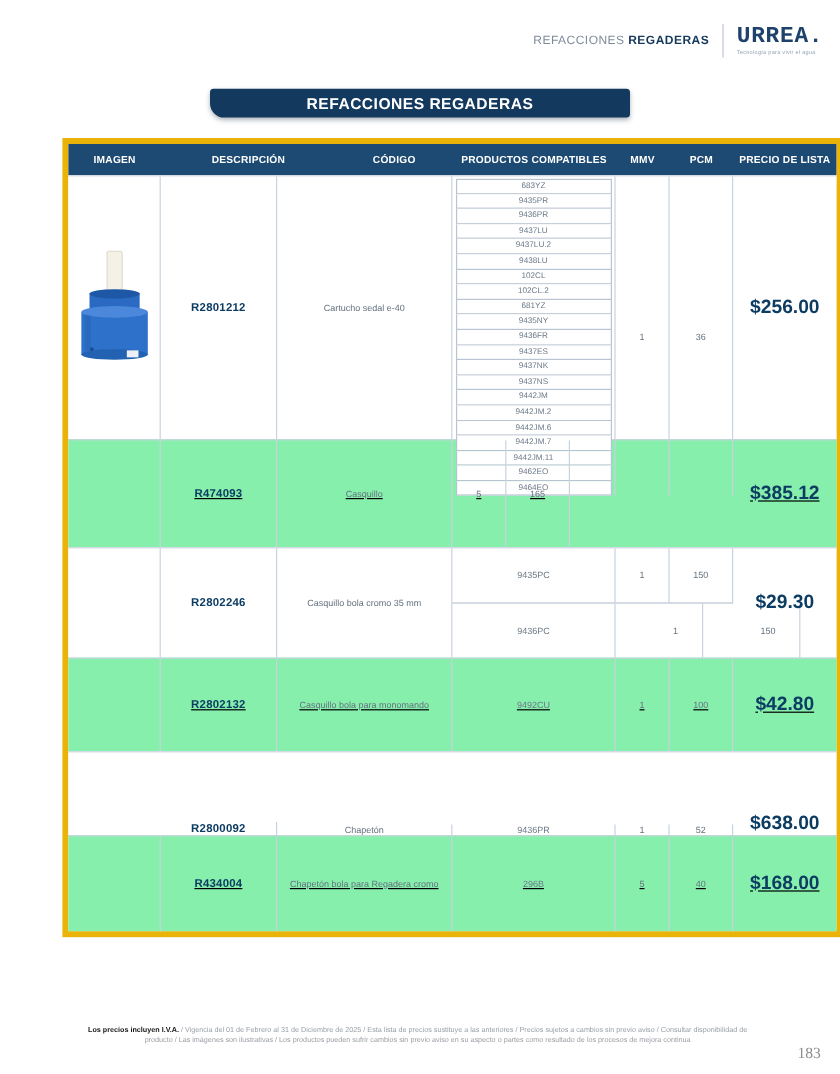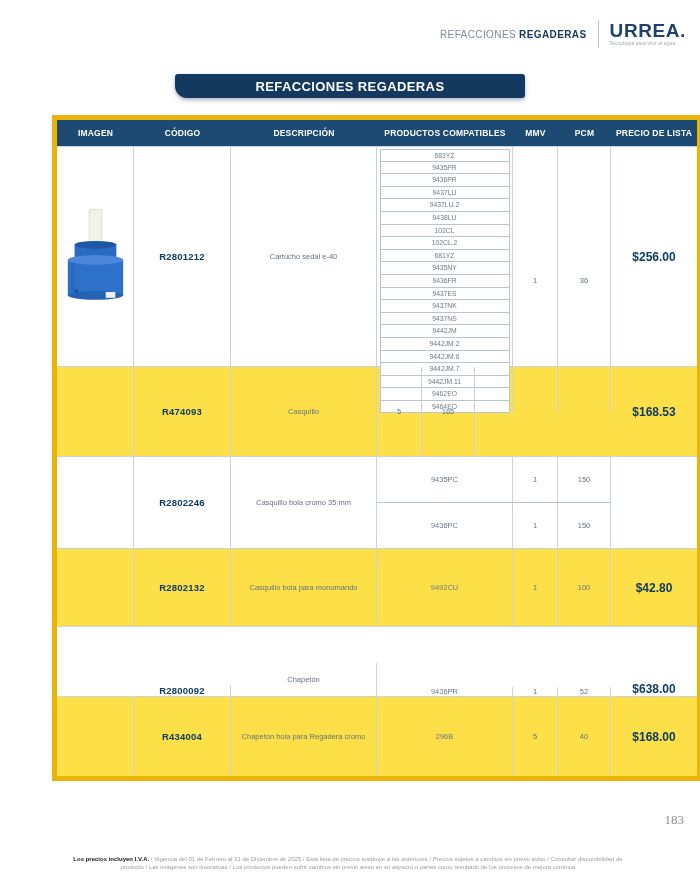--- a/index.html
+++ b/index.html
@@ -4,21 +4,21 @@
 <style>
   * { margin:0; padding:0; box-sizing:border-box; }
   html,body { width:700px; height:895px; background:#ffffff; font-family:"Liberation Sans",sans-serif; position:relative; overflow:hidden; }
 
   
   .top-header { position:absolute; top:20px; right:14px; display:flex; align-items:center; gap:11px; }
   .crumb { font-size:10px; letter-spacing:0.4px; color:#7e8c9a; white-space:nowrap; }
   .crumb .crumb-bold { color:#16395c; font-weight:700; margin-left:3px; }
   .vdiv { width:1px; height:28px; background:#c0c9d2; }
   .brand { display:flex; flex-direction:column; align-items:flex-start; }
-  .brand-name { font-size:19px; font-weight:800; color:#1e4269; letter-spacing:0.6px; line-height:17px; }
+  .brand-name { font-size:19px; font-weight:800; color:#1e4269; letter-spacing:0.6px; line-height:17px;font-family:Liberation Mono, monospace; }
   .brand-tag { font-size:4.6px; color:#93a5b5; margin-top:1.5px; letter-spacing:0.25px; }
 
   
   .banner { position:absolute; top:74px; left:50%; transform:translateX(-50%);
             width:350px; height:24px; background:#14395e; color:#fff; font-weight:700;
             font-size:13px; letter-spacing:0.4px; display:flex; align-items:center; justify-content:center;
             border-radius:3px 3px 3px 12px; box-shadow:0 2px 4px rgba(20,40,70,0.35); }
 
   
   .ptable { position:absolute; left:52px; top:115px; width:650px; border:5px solid #eab308; background:#fff; }
@@ -27,46 +27,46 @@
         display:flex; align-items:center; justify-content:center; text-align:center; }
   .c0 { width:77px; flex:0 0 auto; }
   .c1 { width:97px; flex:0 0 auto; }
   .c2 { width:146px; flex:0 0 auto; }
   .c3 { width:136px; flex:0 0 auto; }
   .c4 { width:45px;  flex:0 0 auto; }
   .c5 { width:53px;  flex:0 0 auto; }
   .c6 { flex:1; }
 
   .trow { display:flex; border-top:1px solid #c9d3de; background:#fff; }
-  .trow.alt { background:#fde047; }
+  .trow.alt { background:#86efac;text-decoration:underline; }
   .cell { display:flex; align-items:center; justify-content:center; text-align:center;
           border-right:1px solid #c9d3de; }
   .cell.c6 { border-right:none; }
   .mid { width:234px; flex:0 0 auto; display:flex; flex-direction:column; }
   .subrow { display:flex; flex:1; }
-  .subrow + .subrow { border-top:1px solid #b9c4d1; }
+  .subrow + .subrow { border-top:1px solid #b9c4d1;gap:28px; }
 
   .imgcell { align-items:center; }
   .codigo { font-weight:700; color:#0d3c63; font-size:9.5px; letter-spacing:0.2px; }
-  .desc   { color:#64727f; font-size:7.5px; line-height:9.5px; padding:12px 10px; }
+  .desc   { color:#64727f; font-size:7.5px; line-height:9.5px; padding:0 10px; }
   .compat { color:#6b7a88; font-size:7.5px; }
   .num    { color:#64727f; font-size:7.5px; }
-  .precio { font-weight:700; color:#0d3c63; font-size:12px; }
+  .precio { font-weight:700; color:#0d3c63; font-size:16px; }
 
   .boxedcol { align-items:flex-start; padding-top:2px; }
   .pbox-stack { width:130px; margin:0 auto; }
   .pbox { height:12.6px; line-height:11.8px; font-size:6.8px; color:#6b7a88;
           border:1px solid #b8c4d1; border-top:none; text-align:center; background:#fff; }
   .pbox:first-child { border-top:1px solid #b8c4d1; }
 
   
   .footer { position:absolute; left:62px; top:855px; width:572px; font-size:6px; line-height:8px;
             color:#9aa0a6; text-align:center; }
   .footer b { color:#141414; font-weight:700; }
-  .page-num { position:absolute; right:16px; top:812px; font-family:"Liberation Serif",serif;
+  .page-num { position:absolute; right:16px; top:870px; font-family:"Liberation Serif",serif;
               font-size:13px; color:#8e8e8e; }
 </style>
 </head>
 <body>
 
 <div class="top-header">
   <div class="crumb">
     <span>REFACCIONES</span><span class="crumb-bold">REGADERAS</span>
   </div>
   <div class="vdiv"></div>
@@ -76,22 +76,22 @@
   </div>
 </div>
 
 <div class="banner">
   <span>REFACCIONES REGADERAS</span>
 </div>
 
 <div class="ptable">
   <div class="thead" id="thead">
       <div class="th c0">IMAGEN</div>
+      <div class="th c2">DESCRIPCIÓN</div>
       <div class="th c1">CÓDIGO</div>
-      <div class="th c2">DESCRIPCIÓN</div>
       <div class="th c3">PRODUCTOS COMPATIBLES</div>
       <div class="th c4">MMV</div>
       <div class="th c5">PCM</div>
       <div class="th c6">PRECIO DE LISTA</div>
     </div>
   <div id="tbody">
       <div class="trow" style="height: 220px;">
         <div class="cell c0 imgcell">
           <svg width="68" height="98" viewBox="0 0 70 100">
             <rect x="29" y="1" width="13" height="37" rx="1.5" fill="#f4f1e6" stroke="#d9d5c6" stroke-width="0.8"></rect>
@@ -143,38 +143,39 @@
       <div class="trow alt" style="height: 90px;">
         <div class="cell c0 imgcell"></div>
         <div class="cell c1 codigo">R474093</div>
         <div class="cell c2 desc">Casquillo</div>
         <div class="mid">
           <div class="subrow">
             <div class="cell c4 num">5</div>
             <div class="cell c5 num">165</div>
           </div>
         </div>
-        <div class="cell c6 precio">$168.53</div>
+        <div class="cell c6 precio">$385.12</div>
       </div>
       <div class="trow" style="height: 92px;">
         <div class="cell c0 imgcell"></div>
         <div class="cell c1 codigo">R2802246</div>
         <div class="cell c2 desc">Casquillo bola cromo 35 mm</div>
         <div class="mid">
           <div class="subrow">
             <div class="cell c3 compat">9435PC</div>
             <div class="cell c4 num">1</div>
             <div class="cell c5 num">150</div>
           </div>
           <div class="subrow">
             <div class="cell c3 compat">9436PC</div>
             <div class="cell c4 num">1</div>
             <div class="cell c5 num">150</div>
           </div>
         </div>
+        <div class="cell c6 precio">$29.30</div>
       </div>
       <div class="trow alt" style="height: 78px;">
         <div class="cell c0 imgcell"></div>
         <div class="cell c1 codigo">R2802132</div>
         <div class="cell c2 desc">Casquillo bola para monomando</div>
         <div class="mid">
           <div class="subrow">
             <div class="cell c3 compat">9492CU</div>
             <div class="cell c4 num">1</div>
             <div class="cell c5 num">100</div>

